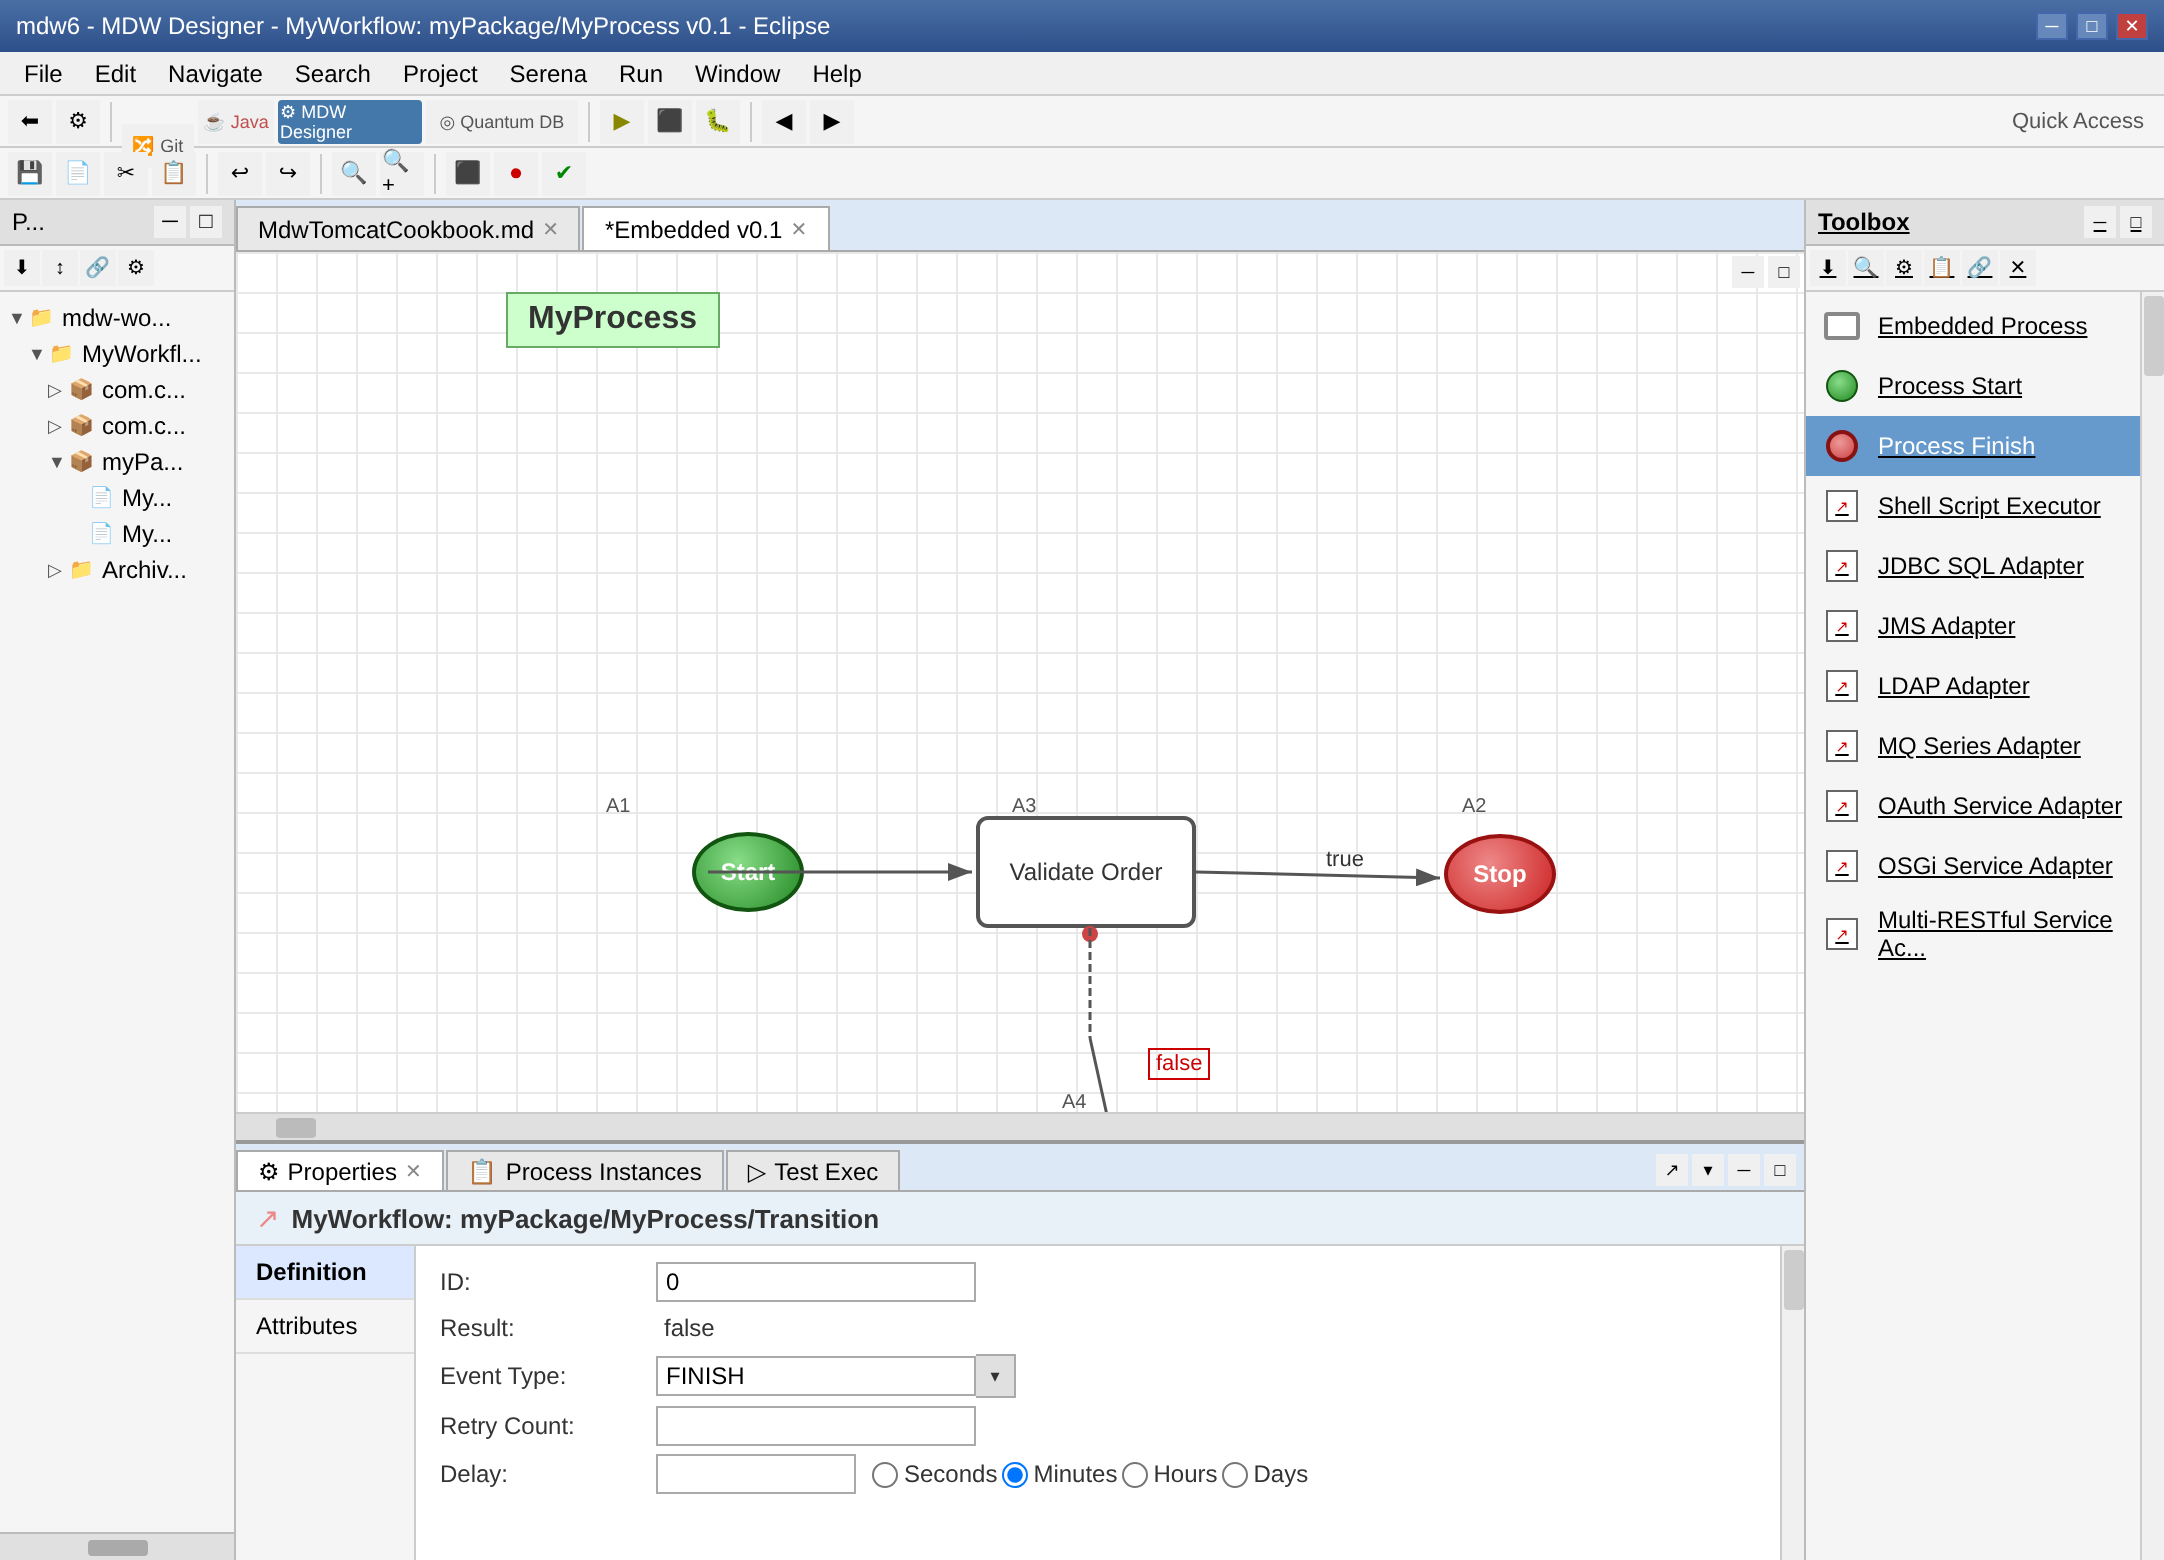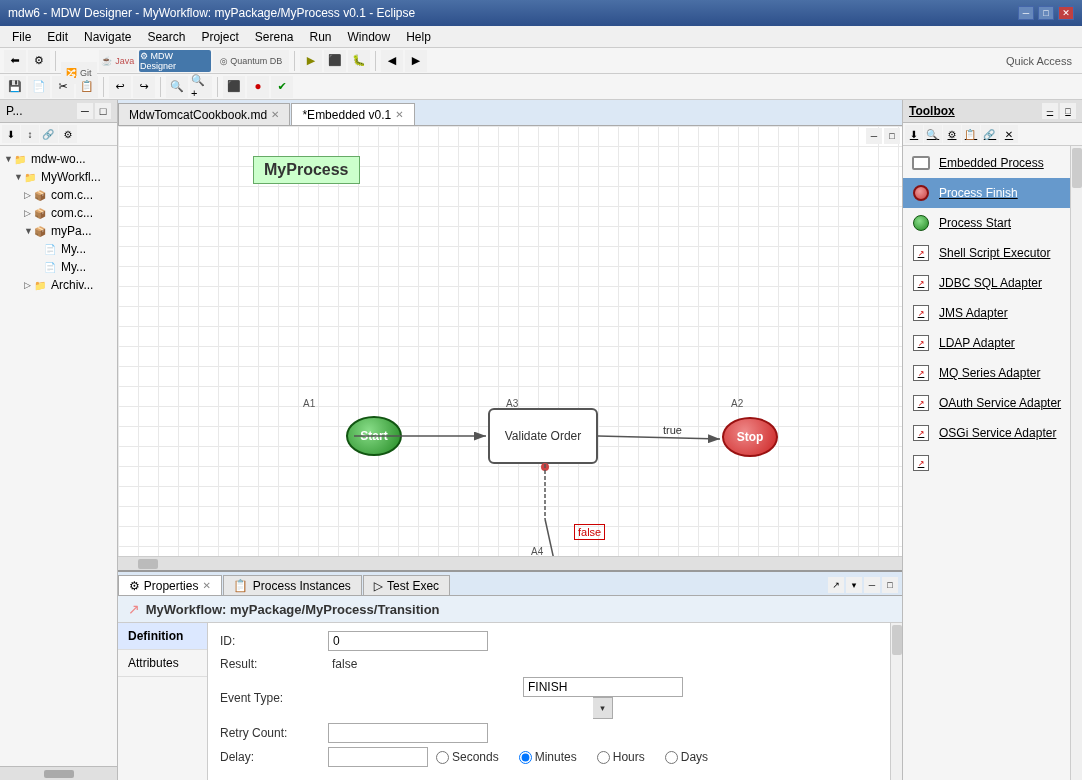--- a/index.html
+++ b/index.html
@@ -270,39 +270,39 @@
     .form-label { font-size: 12px; color: #333; display: flex; align-items: center; }
     .form-value { font-size: 12px; color: #333; display: flex; align-items: center; }
     .form-input {
       border: 1px solid #aaa;
       padding: 2px 4px;
       font-size: 12px;
       width: 160px;
       background: white;
     }
     .form-select-container {
-      display: flex; align-items: center; gap: 0; flex-direction: column;
+      display: flex; align-items: center; gap: 0;
     }
     .form-select {
       border: 1px solid #aaa;
       padding: 2px 4px;
       font-size: 12px;
       width: 160px;
       background: white;
       appearance: none;
     }
     .select-arrow {
       width: 20px; height: 22px;
       background: #e0e0e0;
       border: 1px solid #aaa;
       border-left: none;
       display: flex; align-items: center; justify-content: center;
       font-size: 9px; cursor: pointer;
     }
-    .radio-group { display: flex; align-items: flex-end; gap: 20px; }
+    .radio-group { display: flex; align-items: flex-end; gap: 2px; }
     .radio-item { display: flex; align-items: center; gap: 3px; font-size: 11px; }
 
     
     #right-panel {
       width: 180px;
       background: #f5f5f5;
       border-left: 1px solid #bbb;
       display: flex; flex-direction: column; text-decoration: underline;
     }
     #toolbox-header {
@@ -501,21 +501,21 @@
     </div>
 
     <div style="position:relative;flex:1;display:flex;flex-direction:column;">
       <div style="position:absolute;top:0;right:0;display:flex;gap:2px;padding:2px;z-index:10;">
         <div class="toolbar-btn" style="width:16px;height:16px;font-size:9px;">─</div>
         <div class="toolbar-btn" style="width:16px;height:16px;font-size:9px;">□</div>
       </div>
 
       <div id="canvas-area">
 
-        <div class="process-title" style="top:30px;left:135px;">MyProcess</div>
+        <div class="process-title" style="top:20px;left:135px;">MyProcess</div>
 
         <div class="node-id-label" style="left:185px;top:272px;">A1</div>
         <div class="node-id-label" style="left:388px;top:272px;">A3</div>
         <div class="node-id-label" style="left:613px;top:272px;">A2</div>
         <div class="node-id-label" style="left:413px;top:420px;">A4</div>
 
         <div class="start-node" style="left:180px;top:290px;">
           <span>Start</span>
         </div>
 
@@ -667,32 +667,32 @@
     <div style="display:flex;flex:1;overflow:hidden;">
       <div id="toolbox-list">
 
         <div class="toolbox-item">
           <div class="toolbox-icon">
             <div style="width:18px;height:14px;border:2px solid #888;border-radius:2px;background:white;"></div>
           </div>
           <span>Embedded Process</span>
         </div>
 
+        <div class="toolbox-item">
+          <div class="toolbox-icon">
+            <div class="icon-start-circle"></div>
+          </div>
+          <span>Process Start</span>
+        </div>
+
         <div class="toolbox-item selected">
           <div class="toolbox-icon">
             <div class="icon-finish-circle"></div>
           </div>
           <span>Process Finish</span>
-        </div>
-
-        <div class="toolbox-item">
-          <div class="toolbox-icon">
-            <div class="icon-start-circle"></div>
-          </div>
-          <span>Process Start</span>
         </div>
 
         <div class="toolbox-item">
           <div class="toolbox-icon">
             <div style="width:16px;height:16px;border:1px solid #666;background:white;position:relative;display:flex;align-items:center;justify-content:center;">
               <span style="font-size:8px;color:#c00;">↗</span>
             </div>
           </div>
           <span>Shell Script Executor</span>
         </div>
@@ -736,20 +736,21 @@
           <div class="toolbox-icon">
             <div style="width:16px;height:16px;border:1px solid #666;background:white;display:flex;align-items:center;justify-content:center;font-size:8px;color:#c00;">↗</div>
           </div>
           <span>OSGi Service Adapter</span>
         </div>
 
         <div class="toolbox-item">
           <div class="toolbox-icon">
             <div style="width:16px;height:16px;border:1px solid #666;background:white;display:flex;align-items:center;justify-content:center;font-size:8px;color:#c00;">↗</div>
           </div>
+          <span>Multi-RESTful Service Ac...</span>
         </div>
       </div>
 
       <div style="width:12px;background:#f0f0f0;border-left:1px solid #ccc;">
         <div style="width:10px;height:40px;background:#ccc;border-radius:2px;margin:2px auto;"></div>
       </div>
     </div>
   </div>
 
 </div>

